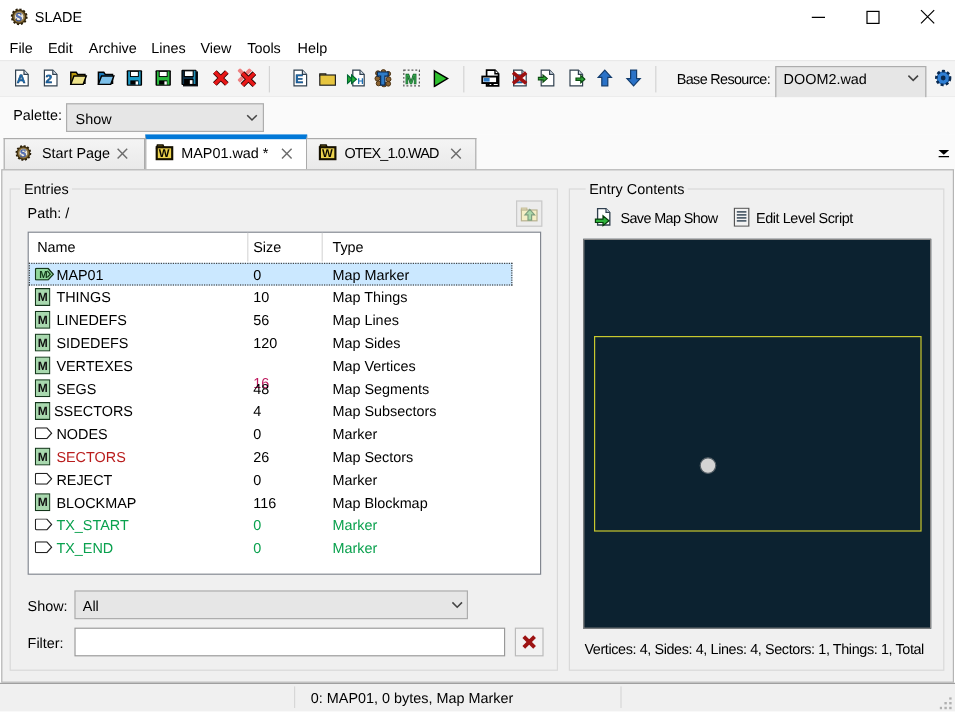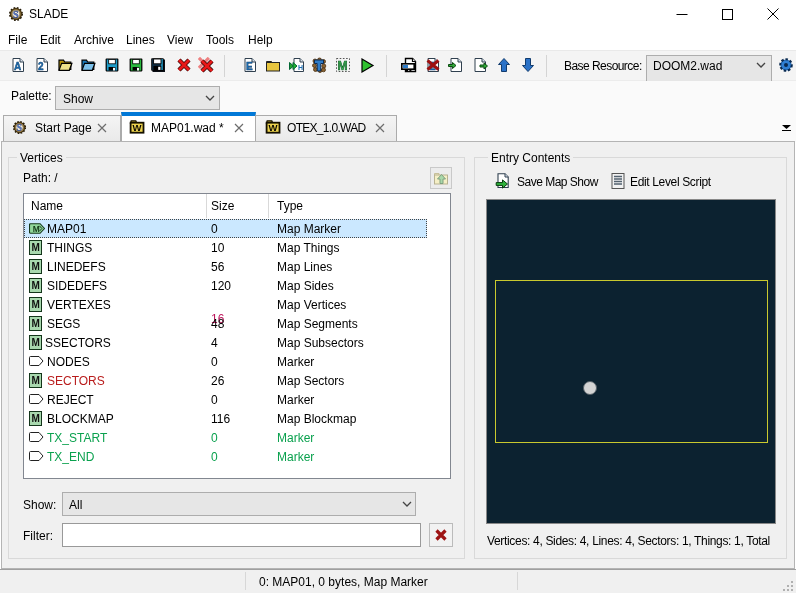--- a/index.html
+++ b/index.html
@@ -224,21 +224,21 @@
   </svg>
 
 <svg class="a" style="left:782px;top:125px" width="9" height="7" viewBox="0 0 9 7">
     <path d="M0 0h9l-4.5 4z" fill="#000"></path>
     <path d="M0 5.5h9" stroke="#000"></path>
   </svg>
 
 <div class="a" style="left:1px;top:141px;width:794px;height:428px;background:#f0f0f0;border:1px solid #b4b4b4"></div>
 
 <div class="a" style="left:8px;top:157px;width:457px;height:402px;border:1px solid #d9d9d9"></div>
-<div class="a t12" style="left:17px;top:151px;background:#f0f0f0;padding:0 3px">Vertices</div>
+<div class="a t12" style="left:17px;top:151px;background:#f0f0f0;padding:0 3px">Entries</div>
 <div class="a t12" style="left:23px;top:171px">Path: /</div>
 
 <div class="a" style="left:430px;top:167px;width:22px;height:22px;background:#ececec;border:1px solid #c9c9c9">
   <svg style="position:absolute;left:2px;top:2px" width="16" height="16" viewBox="0 0 16 16">
     <path d="M1.5 3.5h4.5v2h-4.5z" fill="#efe9c2" stroke="#c8c09a"></path>
     <rect x="1.5" y="5" width="13" height="9" fill="#f5efc6" stroke="#b8b290"></rect>
     <path d="M7 13.5v-4.5h-2.5l4-4.5 4 4.5H10v4.5z" fill="#a9d8a9" stroke="#7f9f7f"></path>
   </svg>
 </div>
 
@@ -363,21 +363,21 @@
       <svg width="15" height="10" viewBox="0 0 15 10">
         <path d="M1.5 0.5h8.5l4 4.5-4 4.5H1.5a1 1 0 0 1 -1-1v-7a1 1 0 0 1 1-1z" fill="#fff" stroke="#222"></path>
       </svg>
     </div>
     <div class="a t12" style="left:47px;top:450px;color:#0aa14e">TX_END</div>
     <div class="a t12" style="left:211px;top:450px;color:#0aa14e">0</div>
     <div class="a t12" style="left:277px;top:450px;color:#0aa14e">Marker</div>
   </div>
 
 <div class="a t12" style="left:23px;top:498px">Show:</div>
-<div class="a" style="left:62px;top:492px;width:354px;height:24px;background:#e6e6e6;border:1px solid #adadad">
+<div class="a" style="left:62px;top:492px;width:328px;height:24px;background:#e6e6e6;border:1px solid #adadad">
   <div class="t12" style="position:absolute;left:6px;top:5px">All</div>
   <svg style="position:absolute;right:3px;top:8px" width="10" height="7" viewBox="0 0 10 7">
       <path d="M1 1l4 4 4-4" fill="none" stroke="#444" stroke-width="1.3"></path>
     </svg>
 </div>
 
 <div class="a t12" style="left:23px;top:529px">Filter:</div>
 <div class="a" style="left:62px;top:523px;width:359px;height:24px;background:#fff;border:1px solid #999"></div>
 <div class="a" style="left:429px;top:523px;width:24px;height:24px;background:#f2f2f2;border:1px solid #bbb">
   <svg style="position:absolute;left:4px;top:4px" width="14" height="14" viewBox="0 0 14 14">

